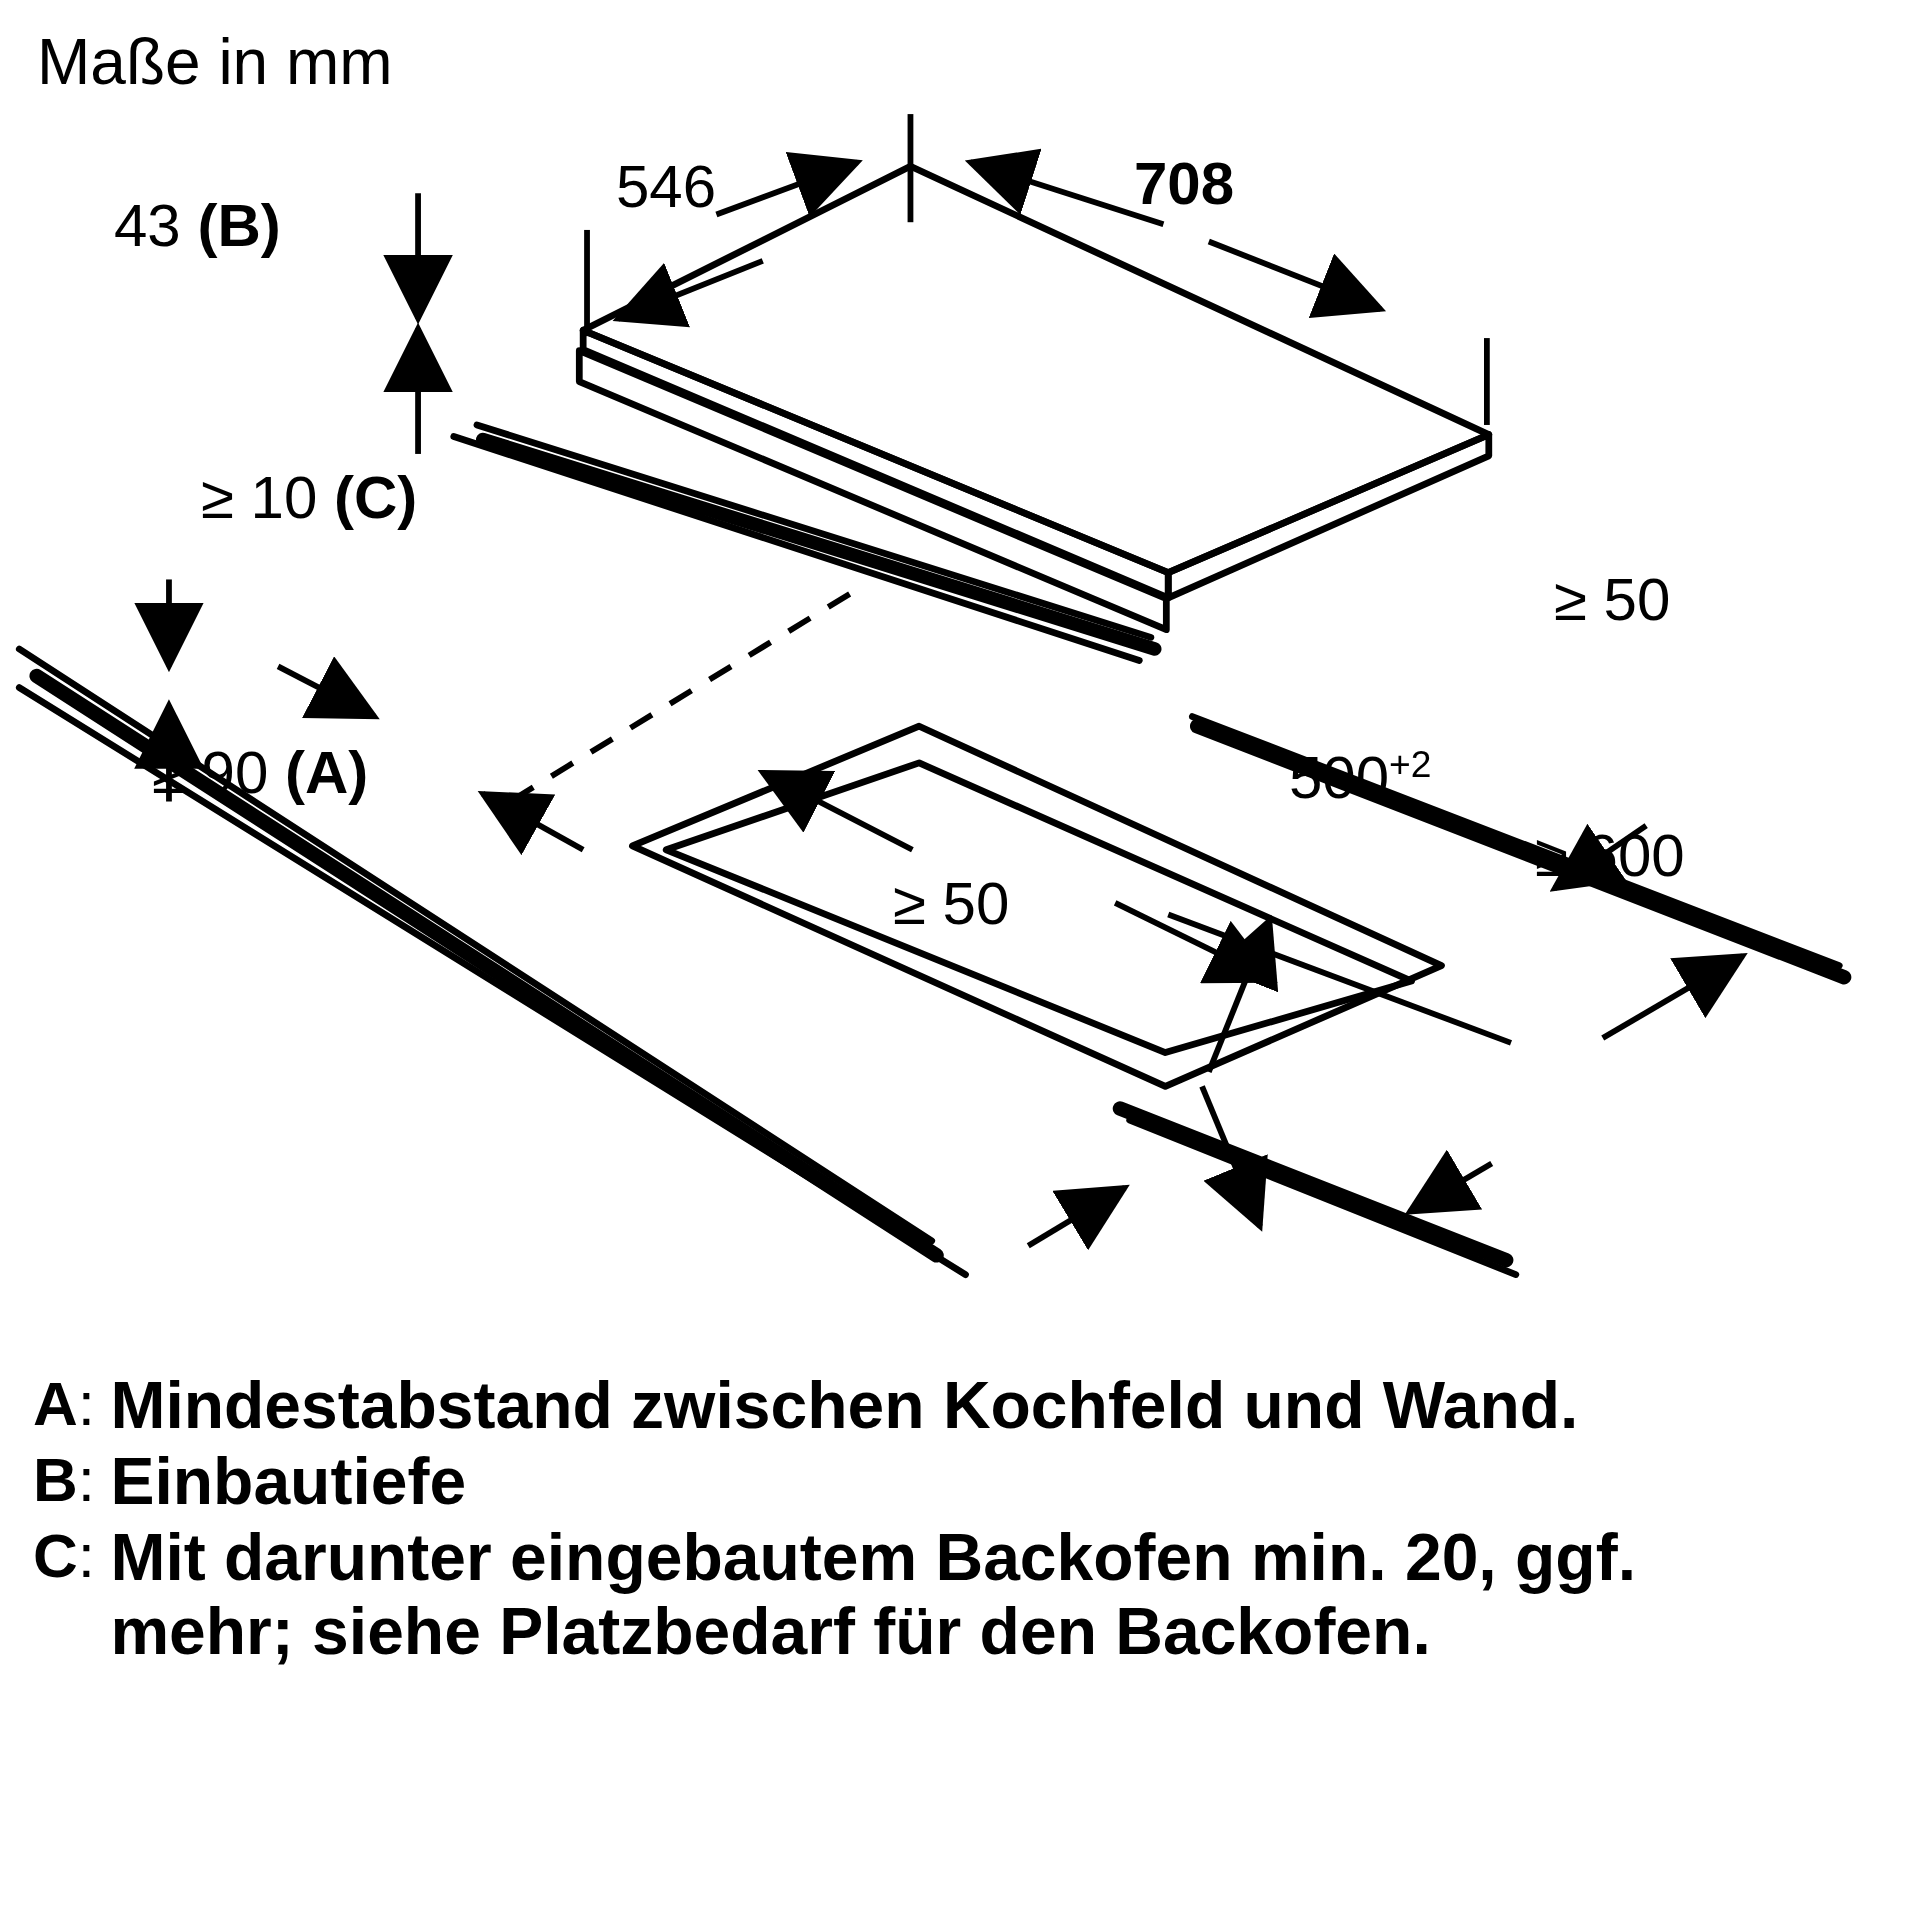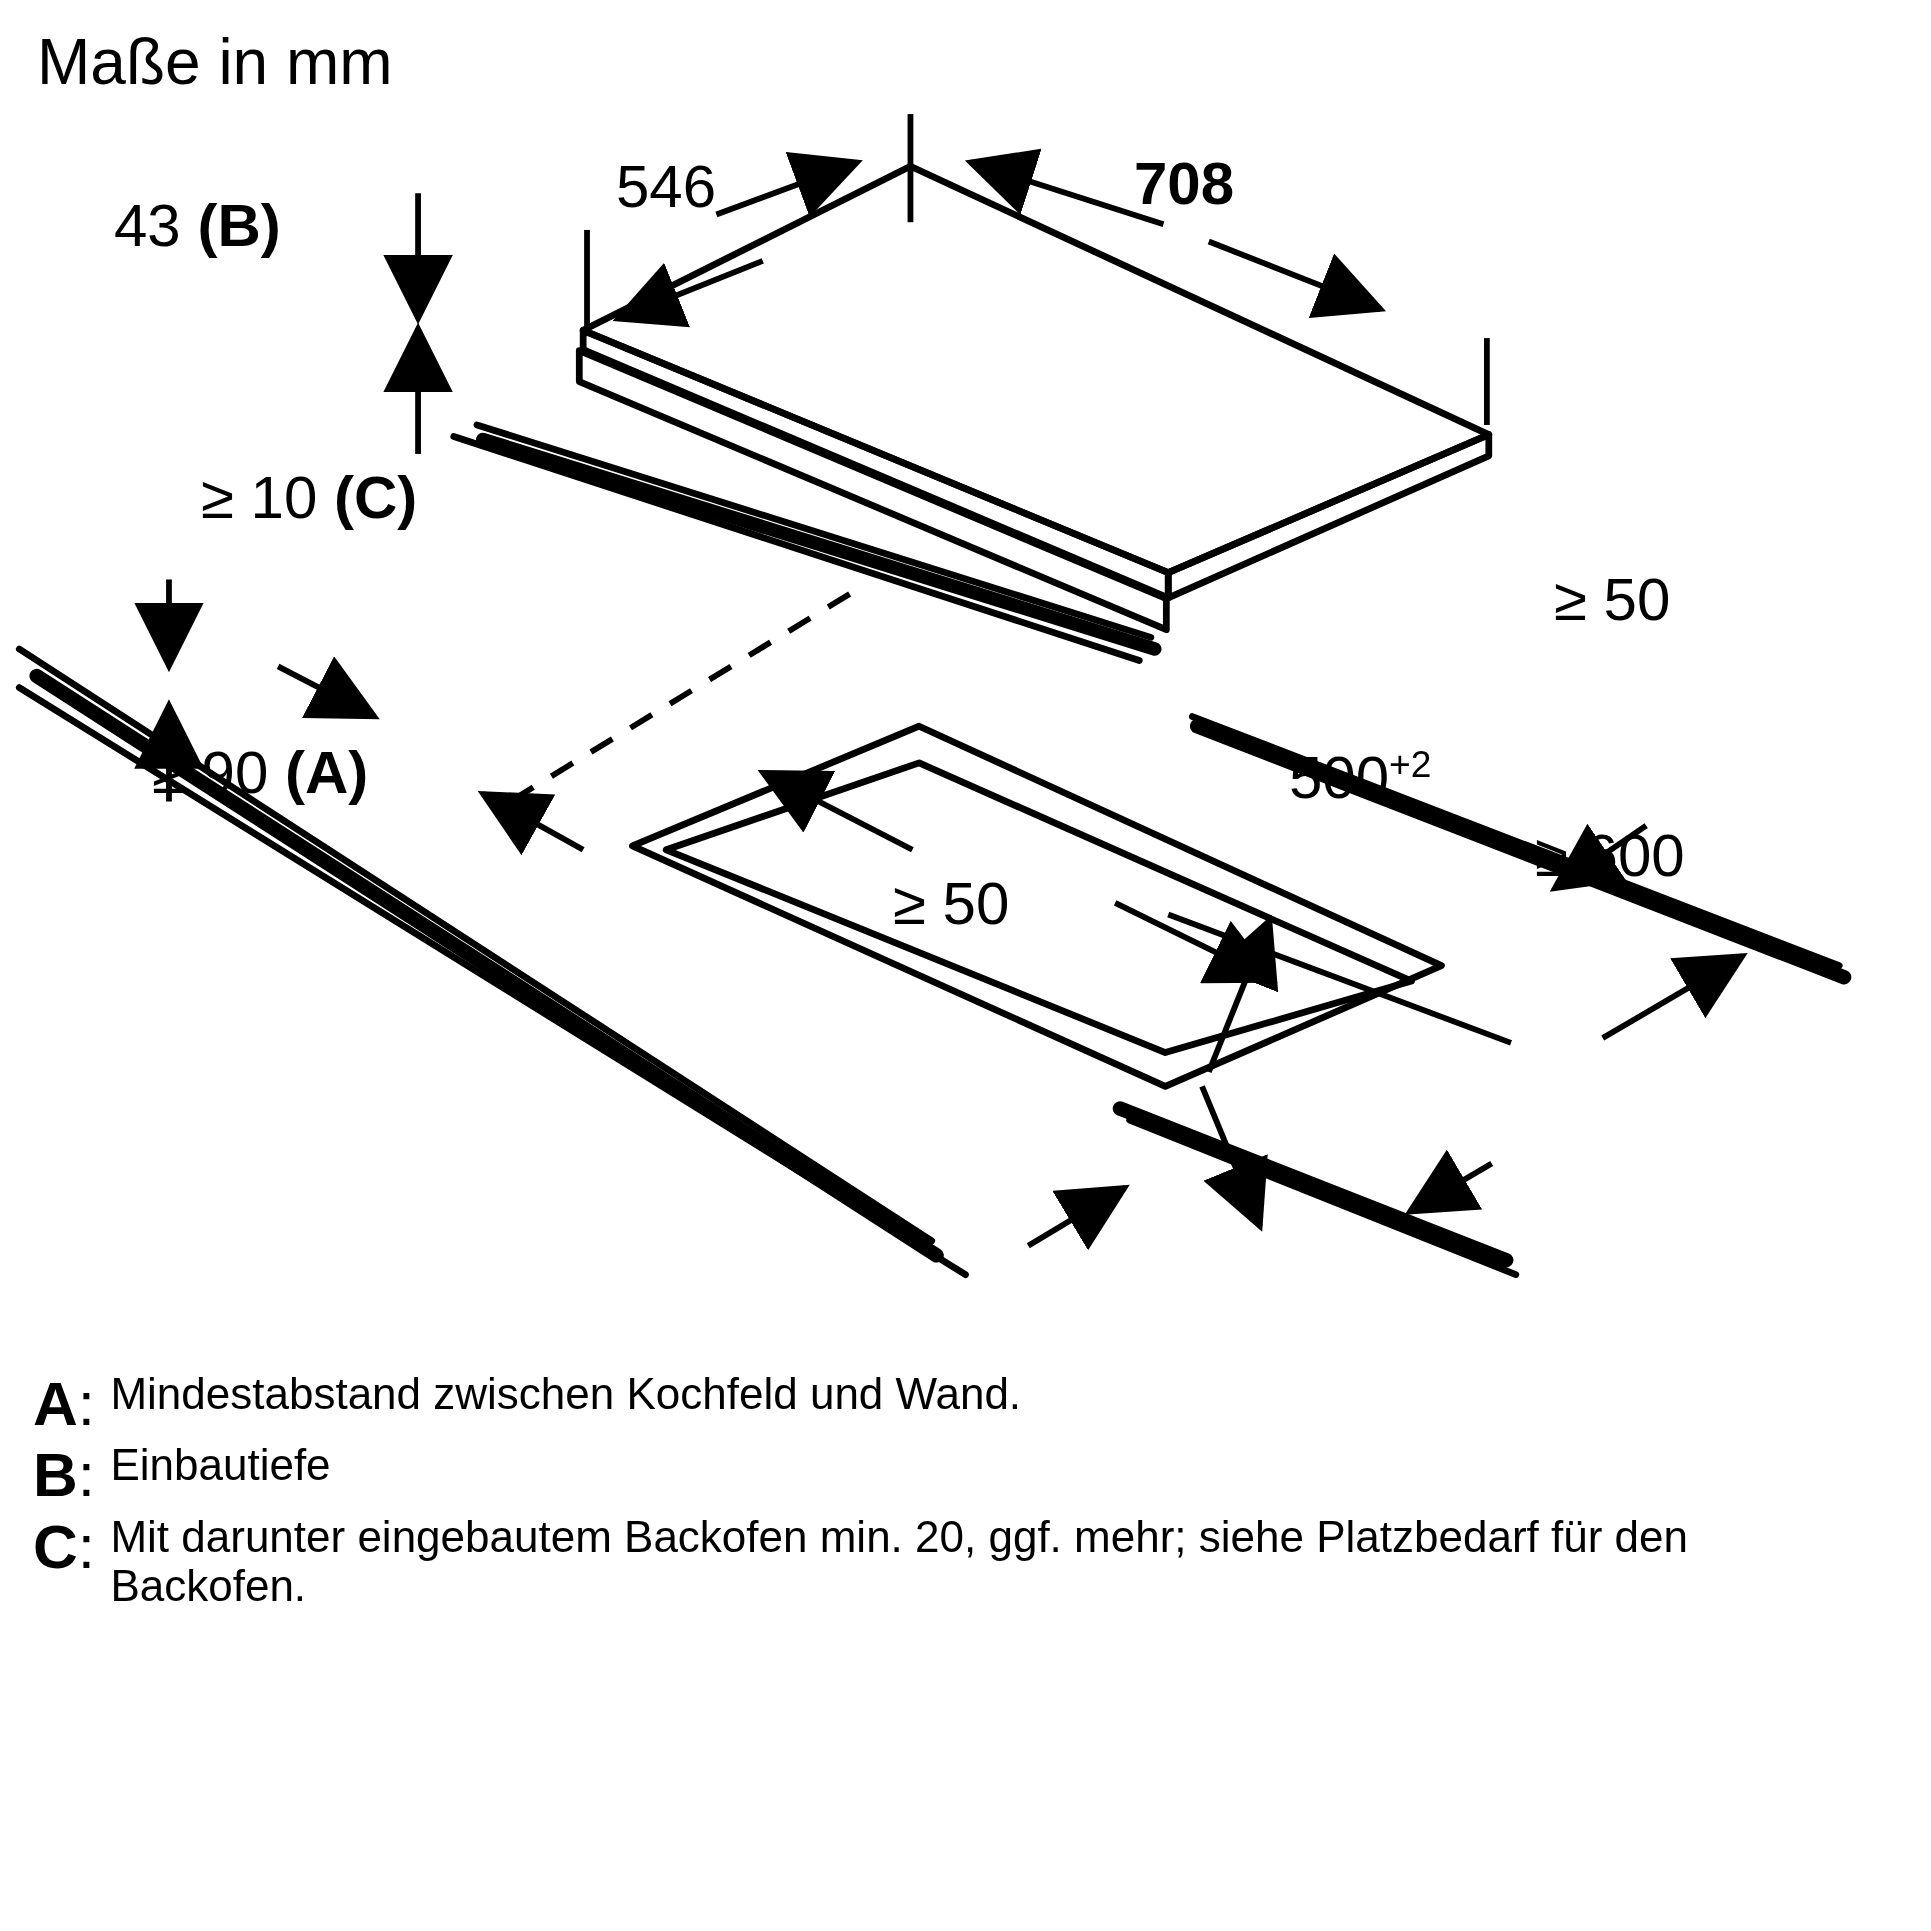--- a/index.html
+++ b/index.html
@@ -72,22 +72,22 @@
     padding-right: 0px;
   }
   .legend-colon {
     font-size: 62px;
     font-weight: 400;
     line-height: 1.12;
     flex: 0 0 auto;
     padding-right: 15.4px;
   }
   .legend-text {
-    font-size: 44px;
-    font-weight: 400;
+    font-size: 66px;
+    font-weight: 700;
     line-height: 1.12;
     flex: 1 1 auto;
   }
 </style>
 </head>
 <body>
 
 <div id="page">
 
   <div class="title">Maße in mm</div>

